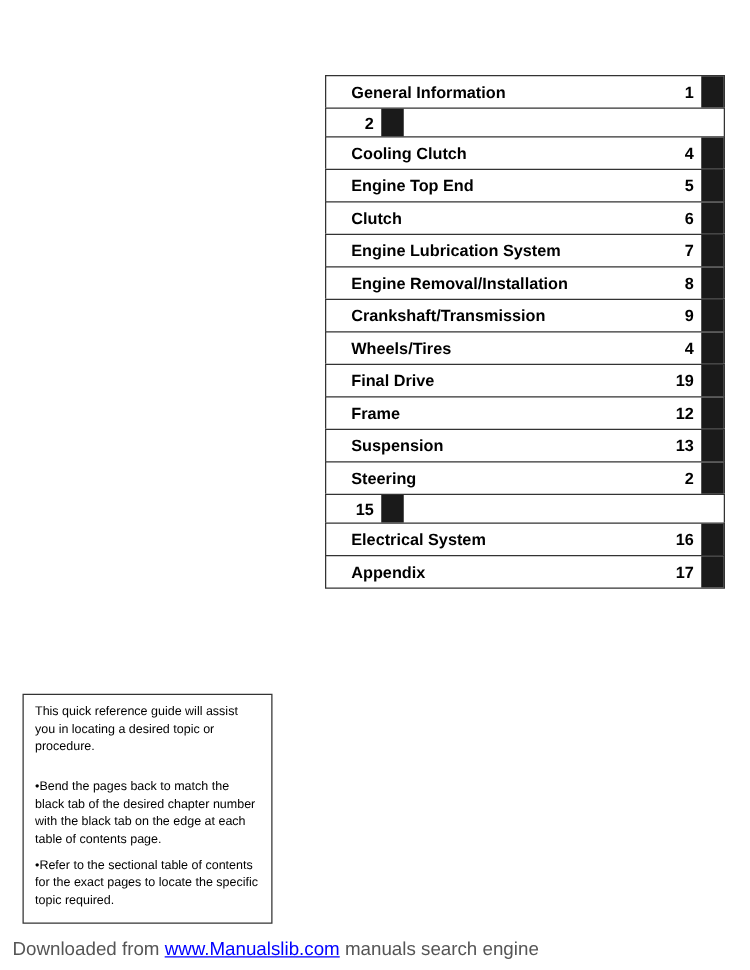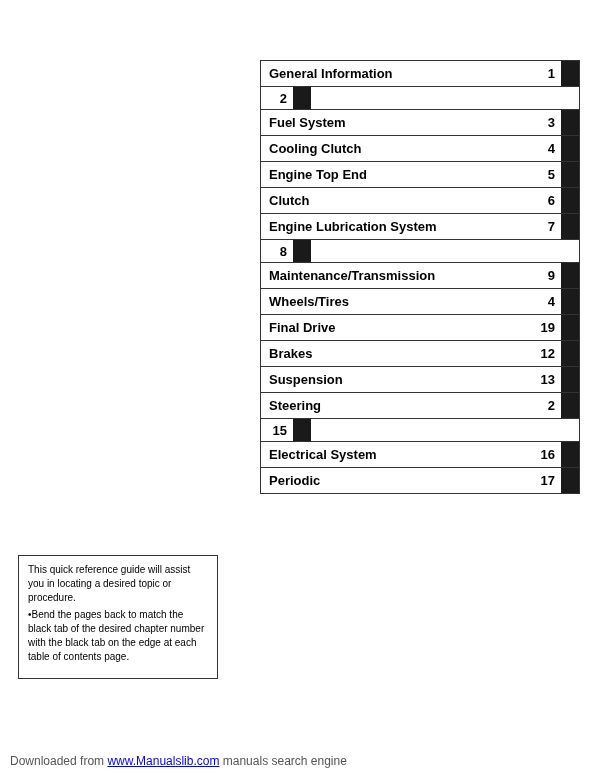--- a/index.html
+++ b/index.html
@@ -25,20 +25,21 @@
       margin-right: 20px;
       margin-top: 10px;
     }
 
     .toc-row {
       display: flex;
       align-items: center;
       border: 1.5px solid #333;
       border-bottom: none;
       background: #fff;
+      padding-left: 12px;
     }
     .toc-row:last-child {
       border-bottom: 1.5px solid #333;
     }
 
     .toc-label {
       flex: 1;
       font-weight: bold;
       font-size: 13px;
       padding: 5px 8px;
@@ -68,21 +69,21 @@
       padding: 7px 9px;
       font-size: 10px;
       line-height: 1.4;
       color: #000;
     }
 
     .footer {
       position: absolute;
       bottom: 8px;
       left: 10px;
-      font-size: 12px;
+      font-size: 15px;
       color: #555;
     }
 
     .footer a {
       color: #00f;
     }
   </style>
 </head>
 <body>
 
@@ -93,65 +94,61 @@
 <div class="toc-row">
       <div class="toc-label">General Information</div>
       <div class="toc-number">1</div>
       <div class="toc-tab"></div>
     </div>
     <div class="toc-row">
       <div class="toc-number">2</div>
       <div class="toc-tab"></div>
     </div>
     <div class="toc-row">
-      <div class="toc-label">Fuel System</div>
-      <div class="toc-number">3</div>
-      <div class="toc-tab"></div>
-    </div>
-    <div class="toc-row">
       <div class="toc-label">Cooling Clutch</div>
       <div class="toc-number">4</div>
       <div class="toc-tab"></div>
     </div>
     <div class="toc-row">
       <div class="toc-label">Engine Top End</div>
       <div class="toc-number">5</div>
       <div class="toc-tab"></div>
     </div>
     <div class="toc-row">
       <div class="toc-label">Clutch</div>
       <div class="toc-number">6</div>
       <div class="toc-tab"></div>
     </div>
     <div class="toc-row">
       <div class="toc-label">Engine Lubrication System</div>
       <div class="toc-number">7</div>
       <div class="toc-tab"></div>
     </div>
     <div class="toc-row">
+      <div class="toc-label">Engine Removal/Installation</div>
       <div class="toc-number">8</div>
       <div class="toc-tab"></div>
     </div>
     <div class="toc-row">
-      <div class="toc-label">Maintenance/Transmission</div>
+      <div class="toc-label">Crankshaft/Transmission</div>
       <div class="toc-number">9</div>
       <div class="toc-tab"></div>
     </div>
     <div class="toc-row">
       <div class="toc-label">Wheels/Tires</div>
       <div class="toc-number">4</div>
       <div class="toc-tab"></div>
     </div>
     <div class="toc-row">
       <div class="toc-label">Final Drive</div>
       <div class="toc-number">19</div>
       <div class="toc-tab"></div>
     </div>
     <div class="toc-row">
-      <div class="toc-label">Brakes</div>
+      <div class="toc-label">Frame</div>
       <div class="toc-number">12</div>
       <div class="toc-tab"></div>
     </div>
     <div class="toc-row">
       <div class="toc-label">Suspension</div>
       <div class="toc-number">13</div>
       <div class="toc-tab"></div>
     </div>
     <div class="toc-row">
       <div class="toc-label">Steering</div>
@@ -161,24 +158,25 @@
     <div class="toc-row">
       <div class="toc-number">15</div>
       <div class="toc-tab"></div>
     </div>
     <div class="toc-row">
       <div class="toc-label">Electrical System</div>
       <div class="toc-number">16</div>
       <div class="toc-tab"></div>
     </div>
     <div class="toc-row">
-      <div class="toc-label">Periodic</div>
+      <div class="toc-label">Appendix</div>
       <div class="toc-number">17</div>
       <div class="toc-tab"></div>
     </div>
   </div>
 
 <div class="info-box" id="info-box">
-    <p style="margin-bottom: 3px;">This quick reference guide will assist you in locating a desired topic or procedure.</p>
+    <p style="margin-bottom: 18px;">This quick reference guide will assist you in locating a desired topic or procedure.</p>
     <p style="margin-bottom: 7px;">•Bend the pages back to match the black tab of the desired chapter number with the black tab on the edge at each table of contents page.</p>
+    <p style="margin-bottom: 3px;">•Refer to the sectional table of contents for the exact pages to locate the specific topic required.</p>
   </div>
 
 <div class="footer" id="footer-area"><span>Downloaded from </span><a href="#">www.Manualslib.com</a><span> manuals search engine</span></div>
 
 </body></html>

